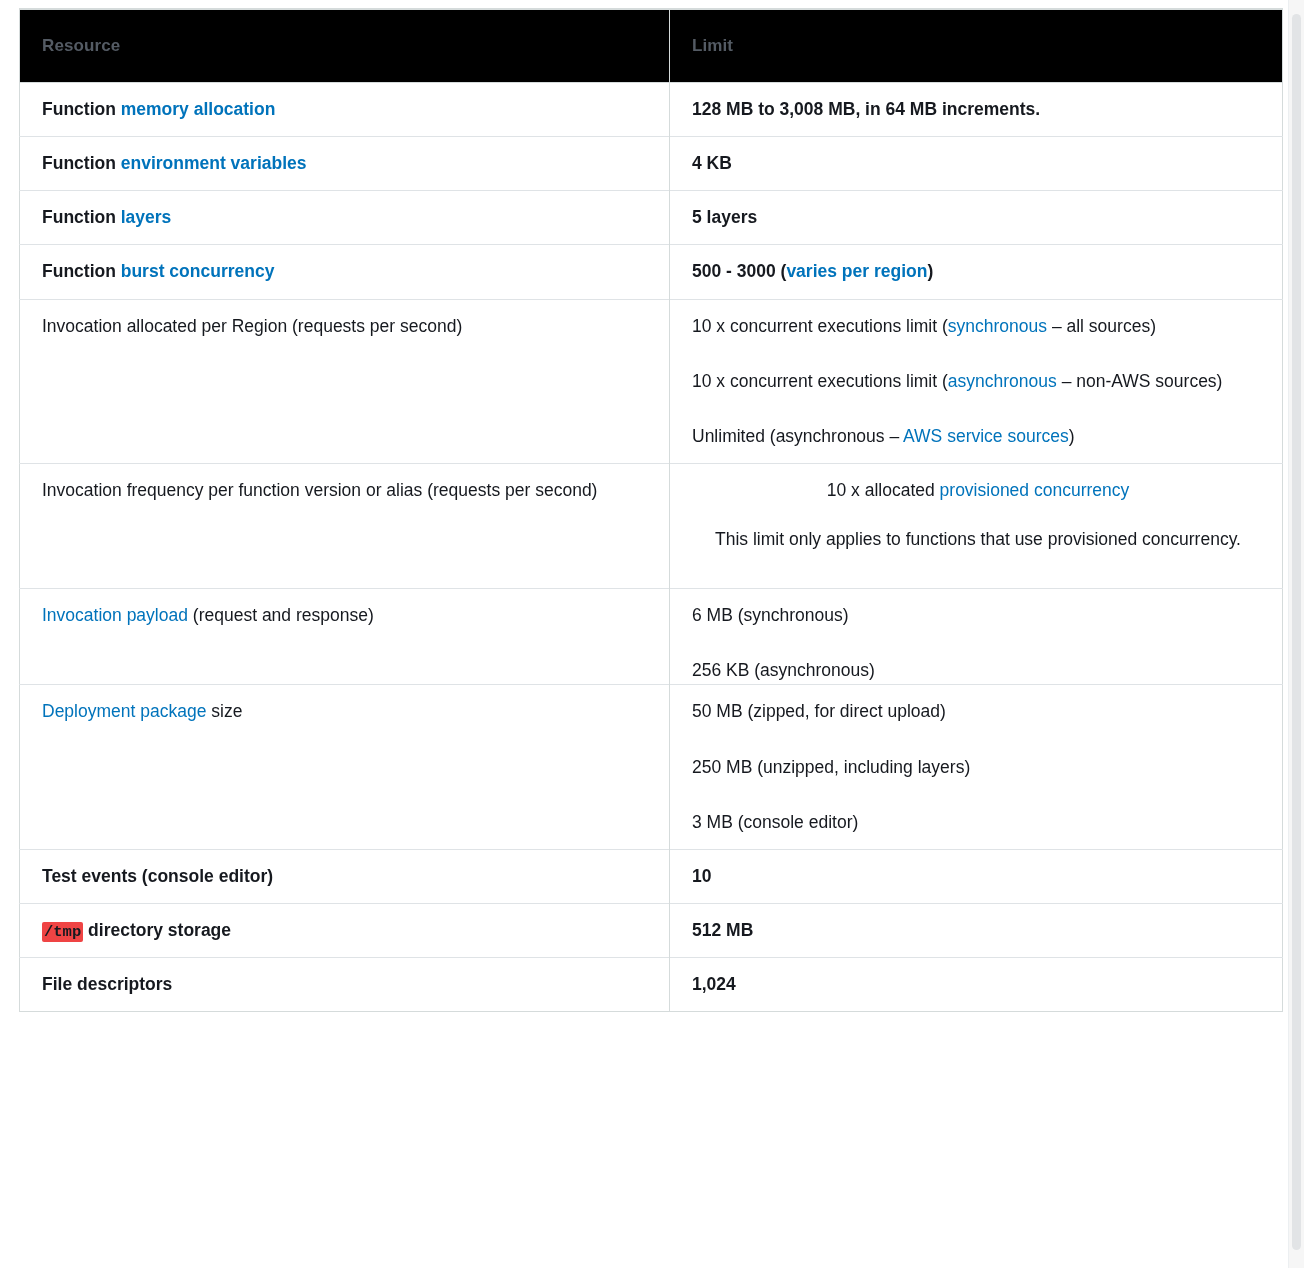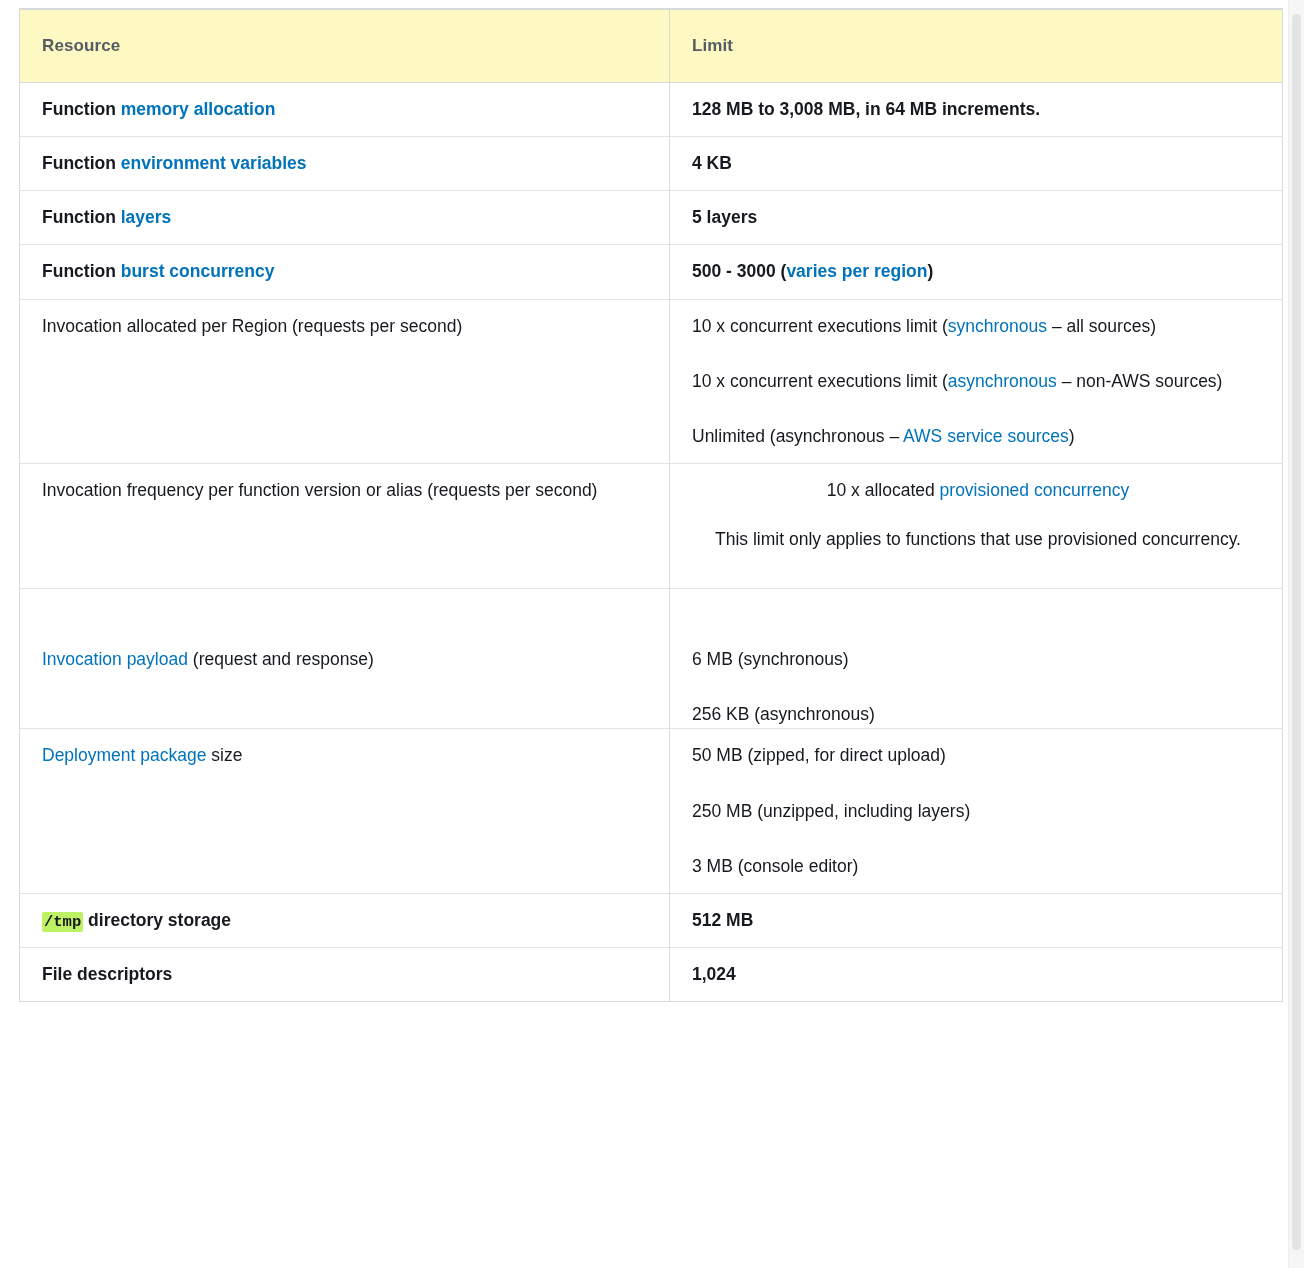--- a/index.html
+++ b/index.html
@@ -77,21 +77,21 @@
     width: 1263px;
     table-layout: fixed;
     border: 1px solid #d5dbdb;
     border-top: 2px solid #d5dbdb;
     background: #ffffff;
   }
   table.quota col.c-resource { width: 650px; }
   table.quota col.c-limit    { width: 613px; }
 
   table.quota th {
-    background: #fef9c3;
+    background: #000000;
     text-align: left;
     font-weight: bold;
     font-size: 17px;
     color: #545b64;
     padding: 26px 0 26px 22px;
     border-bottom: 1px solid #d5dbdb;
     border-right: 1px solid #d5dbdb;
     vertical-align: middle;
     letter-spacing: .1px;
   }
@@ -110,36 +110,36 @@
   table.quota td:last-child { border-right: none; }
 
   table.quota tr.h-single td { height: 24px; font-weight: bold; }
 
   
   table.quota tr.clipped td {
     height: 71px;
     padding-bottom: 0;
     overflow: hidden;
   }
-  table.quota tr.clipped td .stack { max-height: 85px; overflow: hidden; margin-top: 44px; }
+  table.quota tr.clipped td .stack { max-height: 85px; overflow: hidden; }
 
   .stack p {
     margin: 0 0 28px 0;
   }
   .stack p:last-child { margin-bottom: 0; }
   .stack p.tight { margin-bottom: 22px; text-align: center; }
 
   a.lnk {
     color: #0073bb;
     text-decoration: none;
   }
   code.inline {
     font-family: "Liberation Mono", monospace;
     font-size: 15.5px;
-    background: #bef264;
+    background: #ef4444;
     padding: 1px 2px;
     border-radius: 2px;
     color: #16191f;
   }
 </style>
 </head>
 <body>
 
 <div id="page">
 
@@ -254,20 +254,32 @@
               <div class="stack">
                 <p><span>50 MB (zipped, for direct upload)</span></p>
                 <p><span>250 MB (unzipped, including layers)</span></p>
                 <p><span>3 MB (console editor)</span></p>
               </div>
             </td>
           </tr>
           <tr class="h-single">
             <td>
               <div class="stack">
+                <p><span>Test events (console editor)</span></p>
+              </div>
+            </td>
+            <td>
+              <div class="stack">
+                <p><span>10</span></p>
+              </div>
+            </td>
+          </tr>
+          <tr class="h-single">
+            <td>
+              <div class="stack">
                 <p><code class="inline">/tmp</code><span> directory storage</span></p>
               </div>
             </td>
             <td>
               <div class="stack">
                 <p><span>512 MB</span></p>
               </div>
             </td>
           </tr>
           <tr class="h-single">

